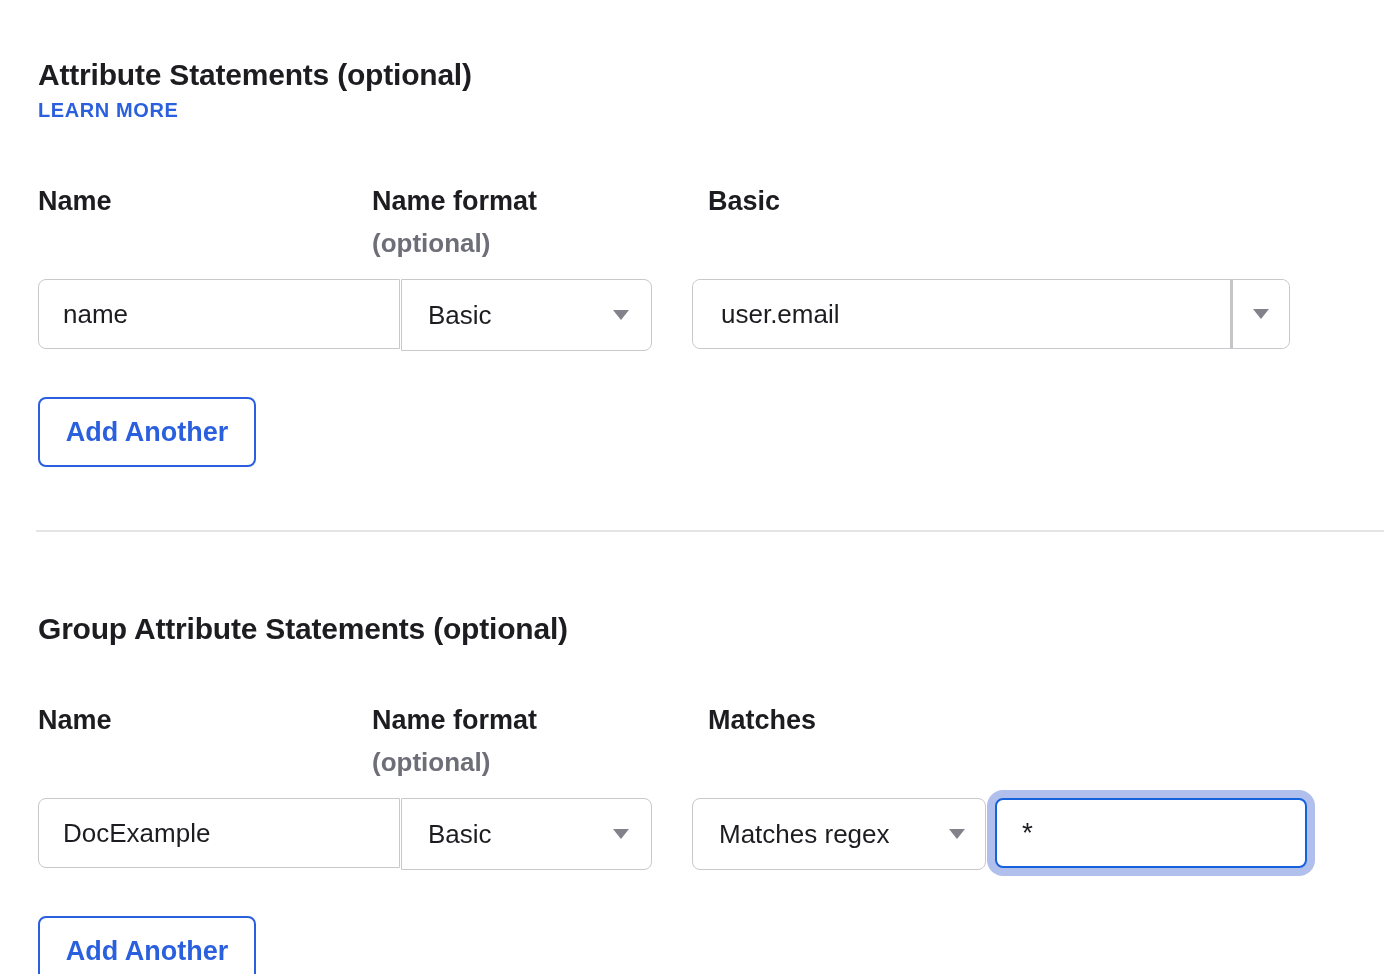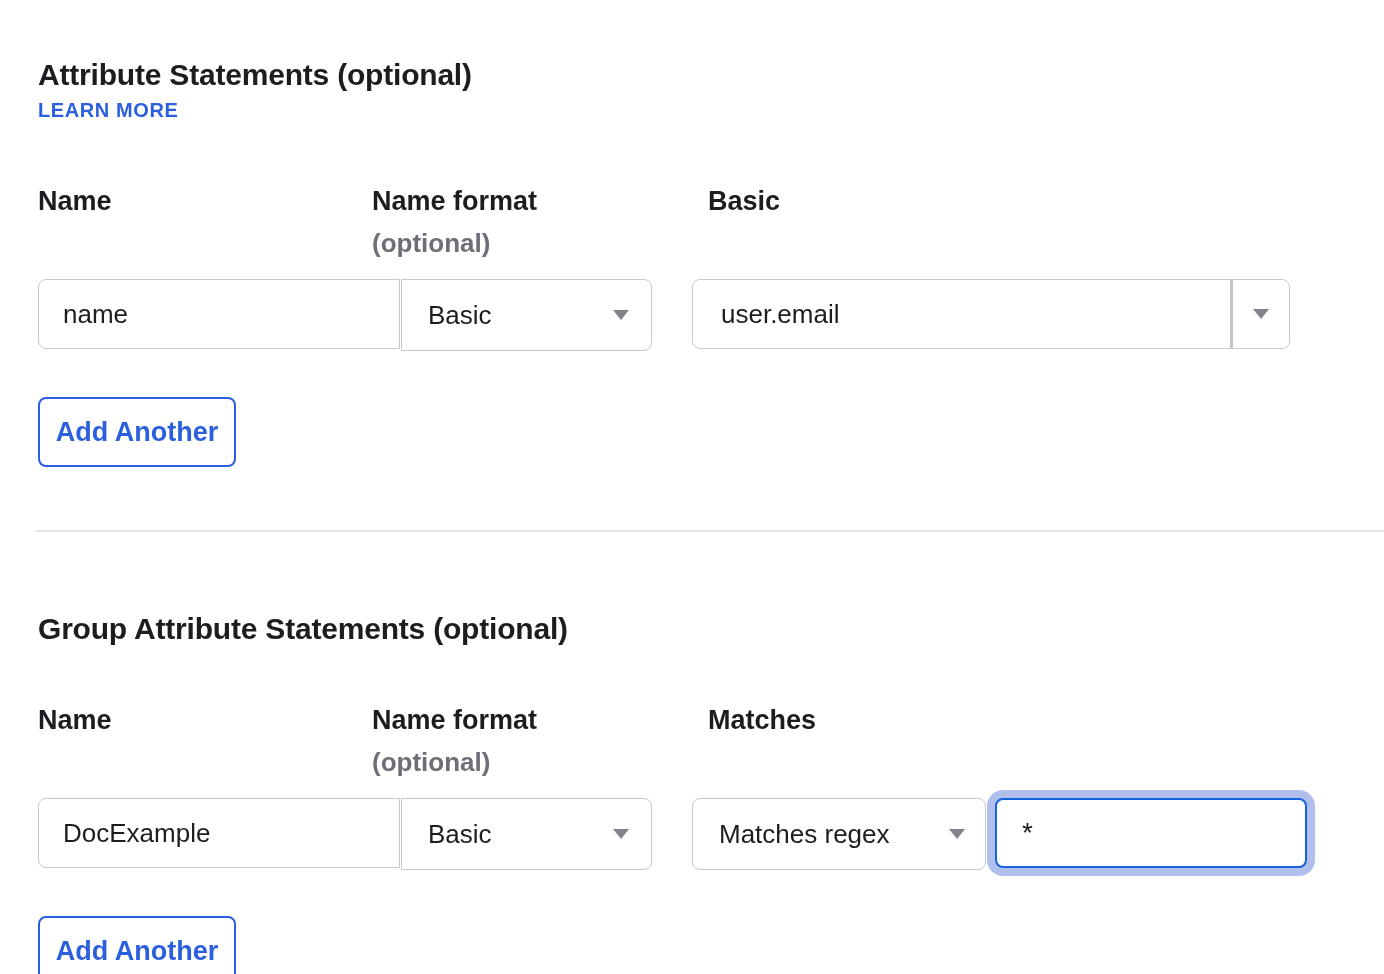--- a/index.html
+++ b/index.html
@@ -76,21 +76,21 @@
   .focused-input {
     width: 312px; height: 70px; margin-left: 9px;
     border: 2px solid #1662dd; border-radius: 8px;
     box-shadow: 0 0 0 8px #b1bfec;
     font-family: "Liberation Sans", sans-serif;
     font-size: 28px; color: #1d1d21; padding: 0 25px; outline: none; background: #fff;
   }
 
   
   .add-btn {
-    margin-top: 46px; width: 198px; height: 70px;
+    margin-top: 46px; width: 218px; height: 70px;
     background: #fff; border: 2px solid #2a5fdd; border-radius: 8px;
     color: #2a5fdd; font-family: "Liberation Sans", sans-serif;
     font-size: 27px; font-weight: bold; cursor: pointer;
   }
 
   .divider {
     border: none; border-top: 2px solid #e4e4e7;
     margin: 63px -7px 0 -2px;
   }
   .section-2-title { margin-top: 79px; }

